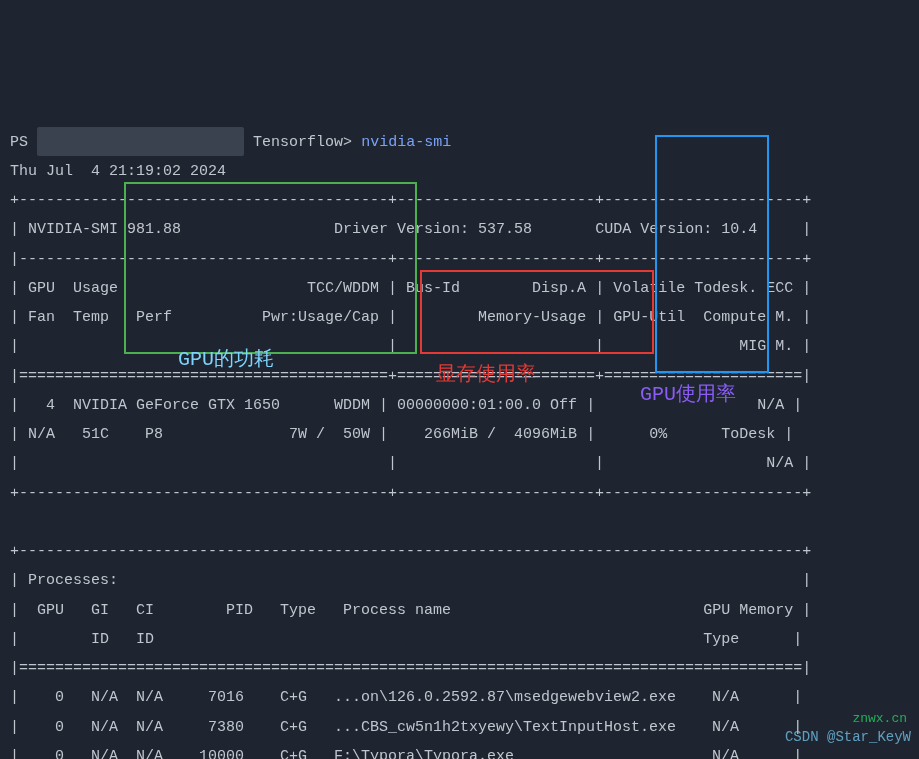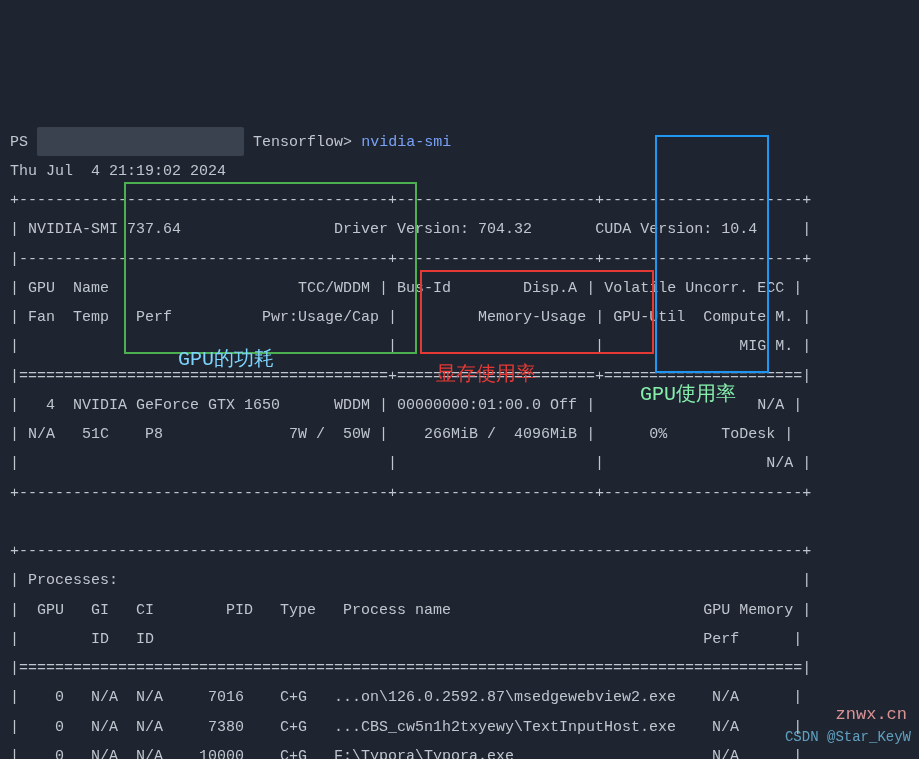--- a/index.html
+++ b/index.html
@@ -43,69 +43,69 @@
       height: 238px;
     }
     .label {
       position: absolute;
       font-size: 20px;
       font-weight: normal;
       white-space: nowrap;
     }
     .label-green { color: #7dd3fc; left: 178px; top: 340px; }
     .label-red { color: #e53935; left: 436px; top: 355px; font-family: Liberation Mono, monospace; }
-    .label-blue { color: #86efac; left: 640px; top: 375px; }
+    .label-blue { color: #8b5cf6; left: 640px; top: 375px; }
     .watermark {
       position: absolute;
       right: 8px;
       bottom: 8px;
       color: #7dd3fc;
       font-size: 14px;
       opacity: 0.7;
       font-family: Liberation Mono, monospace;
     }
     .watermark2 {
       position: absolute;
       right: 12px;
       bottom: 28px;
-      color: #fca5a5;
-      font-size: 17px;
+      color: #22c55e;
+      font-size: 13px;
       opacity: 0.85;
     }
     .redacted {
       display: inline-block;
       background: #3a4250;
       color: transparent;
       border-radius: 2px;
       vertical-align: middle;
     }
   </style>
 </head>
 <body>
 
 
 
 <div><span>PS </span><span class="redacted">                       </span> <span>Tensorflow&gt;</span> <span class="command">nvidia-smi</span>
 <span>Thu Jul  4 21:19:02 2024</span>
 +-----------------------------------------+----------------------+----------------------+
-| <span>NVIDIA-SMI 737.64</span>                 <span>Driver Version: 704.32</span>       <span>CUDA Version: 10.4</span>     |
+| <span>NVIDIA-SMI 981.88</span>                 <span>Driver Version: 537.58</span>       <span>CUDA Version: 10.4</span>     |
 |-----------------------------------------+----------------------+----------------------+
-| <span>GPU  Name                     TCC/WDDM</span> | <span>Bus-Id        Disp.A</span> | <span>Volatile Uncorr. ECC</span> |
+| <span>GPU  Usage                     TCC/WDDM</span> | <span>Bus-Id        Disp.A</span> | <span>Volatile Todesk. ECC</span> |
 | <span>Fan  Temp   Perf          Pwr:Usage/Cap</span> |         <span>Memory-Usage</span> | <span>GPU-Util  Compute M.</span> |
 |                                         |                      |               <span>MIG M.</span> |
 |=========================================+======================+======================|
 | <span>  4  NVIDIA GeForce GTX 1650      WDDM</span> | <span>00000000:01:00.0 Off</span> |                  <span>N/A</span> |
 | <span>N/A   51C    P8              7W /  50W</span> |    <span>266MiB /  4096MiB</span> |      <span>0%</span>      <span>ToDesk</span> |
 |                                         |                      |                  <span>N/A</span> |
 +-----------------------------------------+----------------------+----------------------+
 
 +---------------------------------------------------------------------------------------+
 | <span>Processes:</span>                                                                            |
 |<span>  GPU   GI   CI        PID   Type   Process name                            GPU Memory</span> |
-|<span>        ID   ID                                                             Perf</span>      |
+|<span>        ID   ID                                                             Type</span>      |
 |=======================================================================================|
 <span id="proc-rows">|    0   N/A  N/A     7016    C+G   ...on\126.0.2592.87\msedgewebview2.exe    N/A      |
 |    0   N/A  N/A     7380    C+G   ...CBS_cw5n1h2txyewy\TextInputHost.exe    N/A      |
 |    0   N/A  N/A    10000    C+G   F:\Typora\Typora.exe                      N/A      |
 |    0   N/A  N/A    10920    C+G   ...64__v826wp6bftszj\TranslucentTB.exe    N/A      |
 |    0   N/A  N/A    11444    C+G   ...2txyewy\StartMenuExperienceHost.exe    N/A      |
 |    0   N/A  N/A    12548    C+G   F:\Todesk\ToDesk.exe                      N/A      |
 </span></div>
 
 <div class="annotation box-green"></div>

